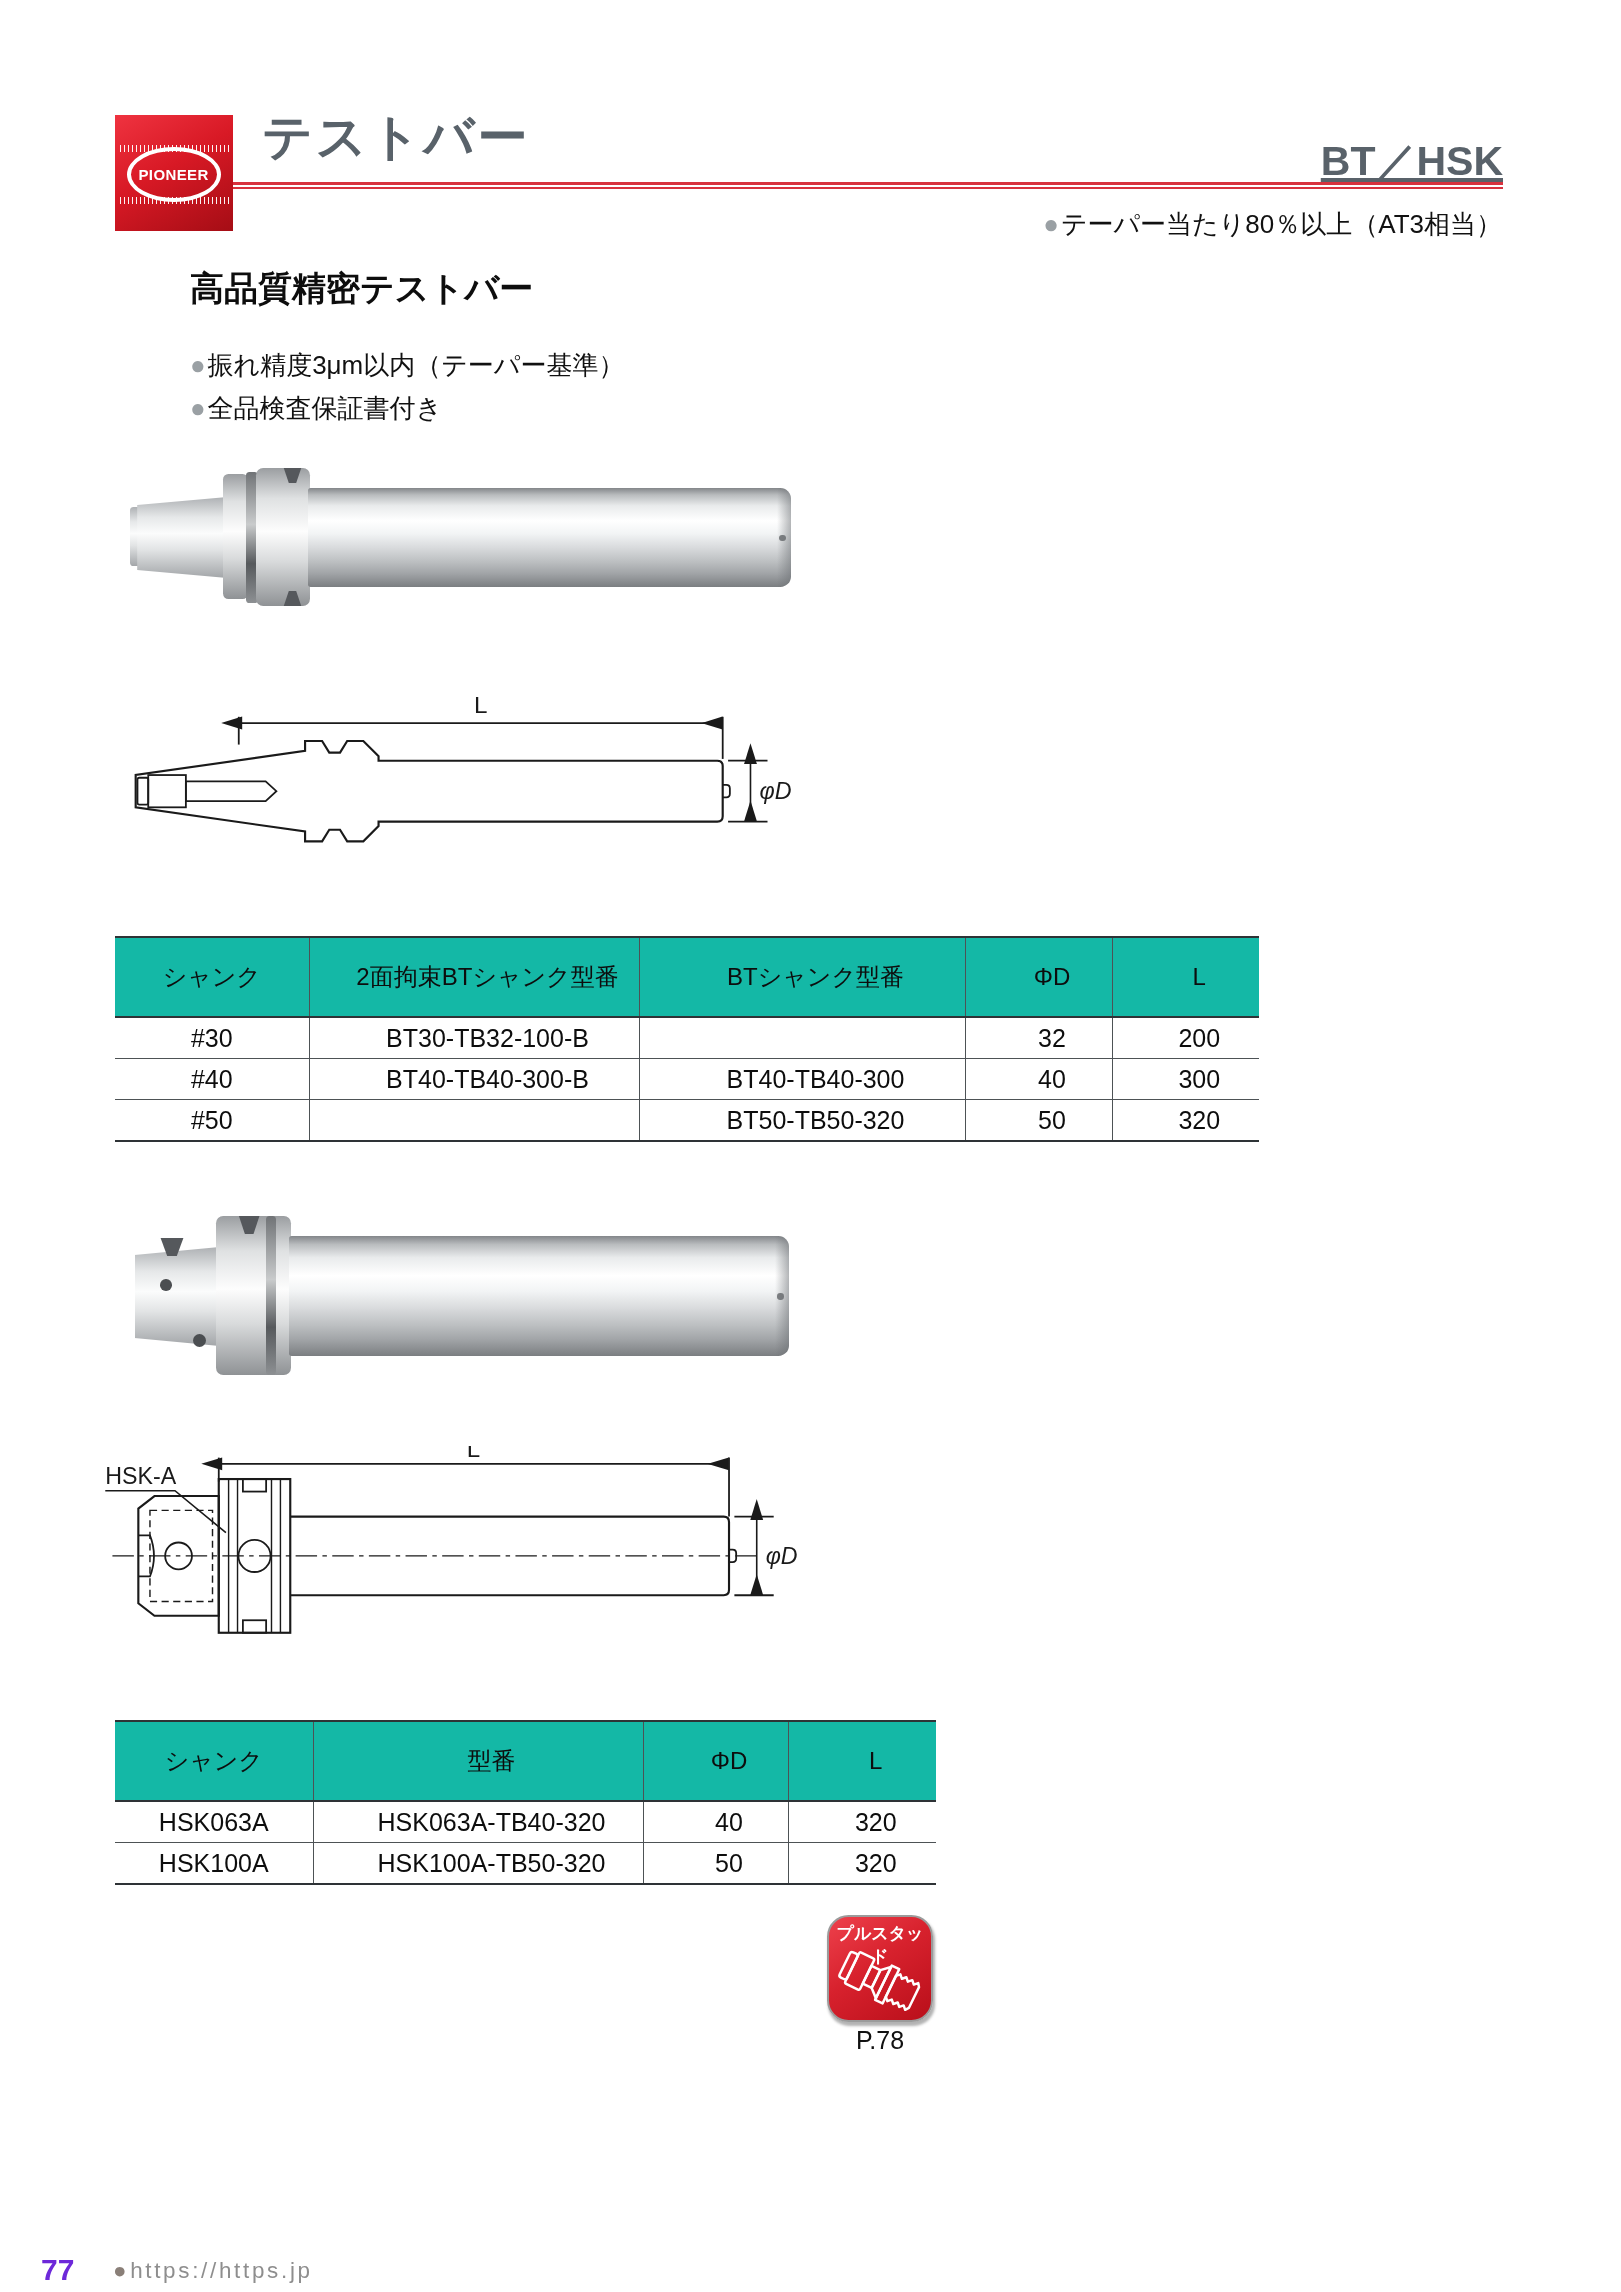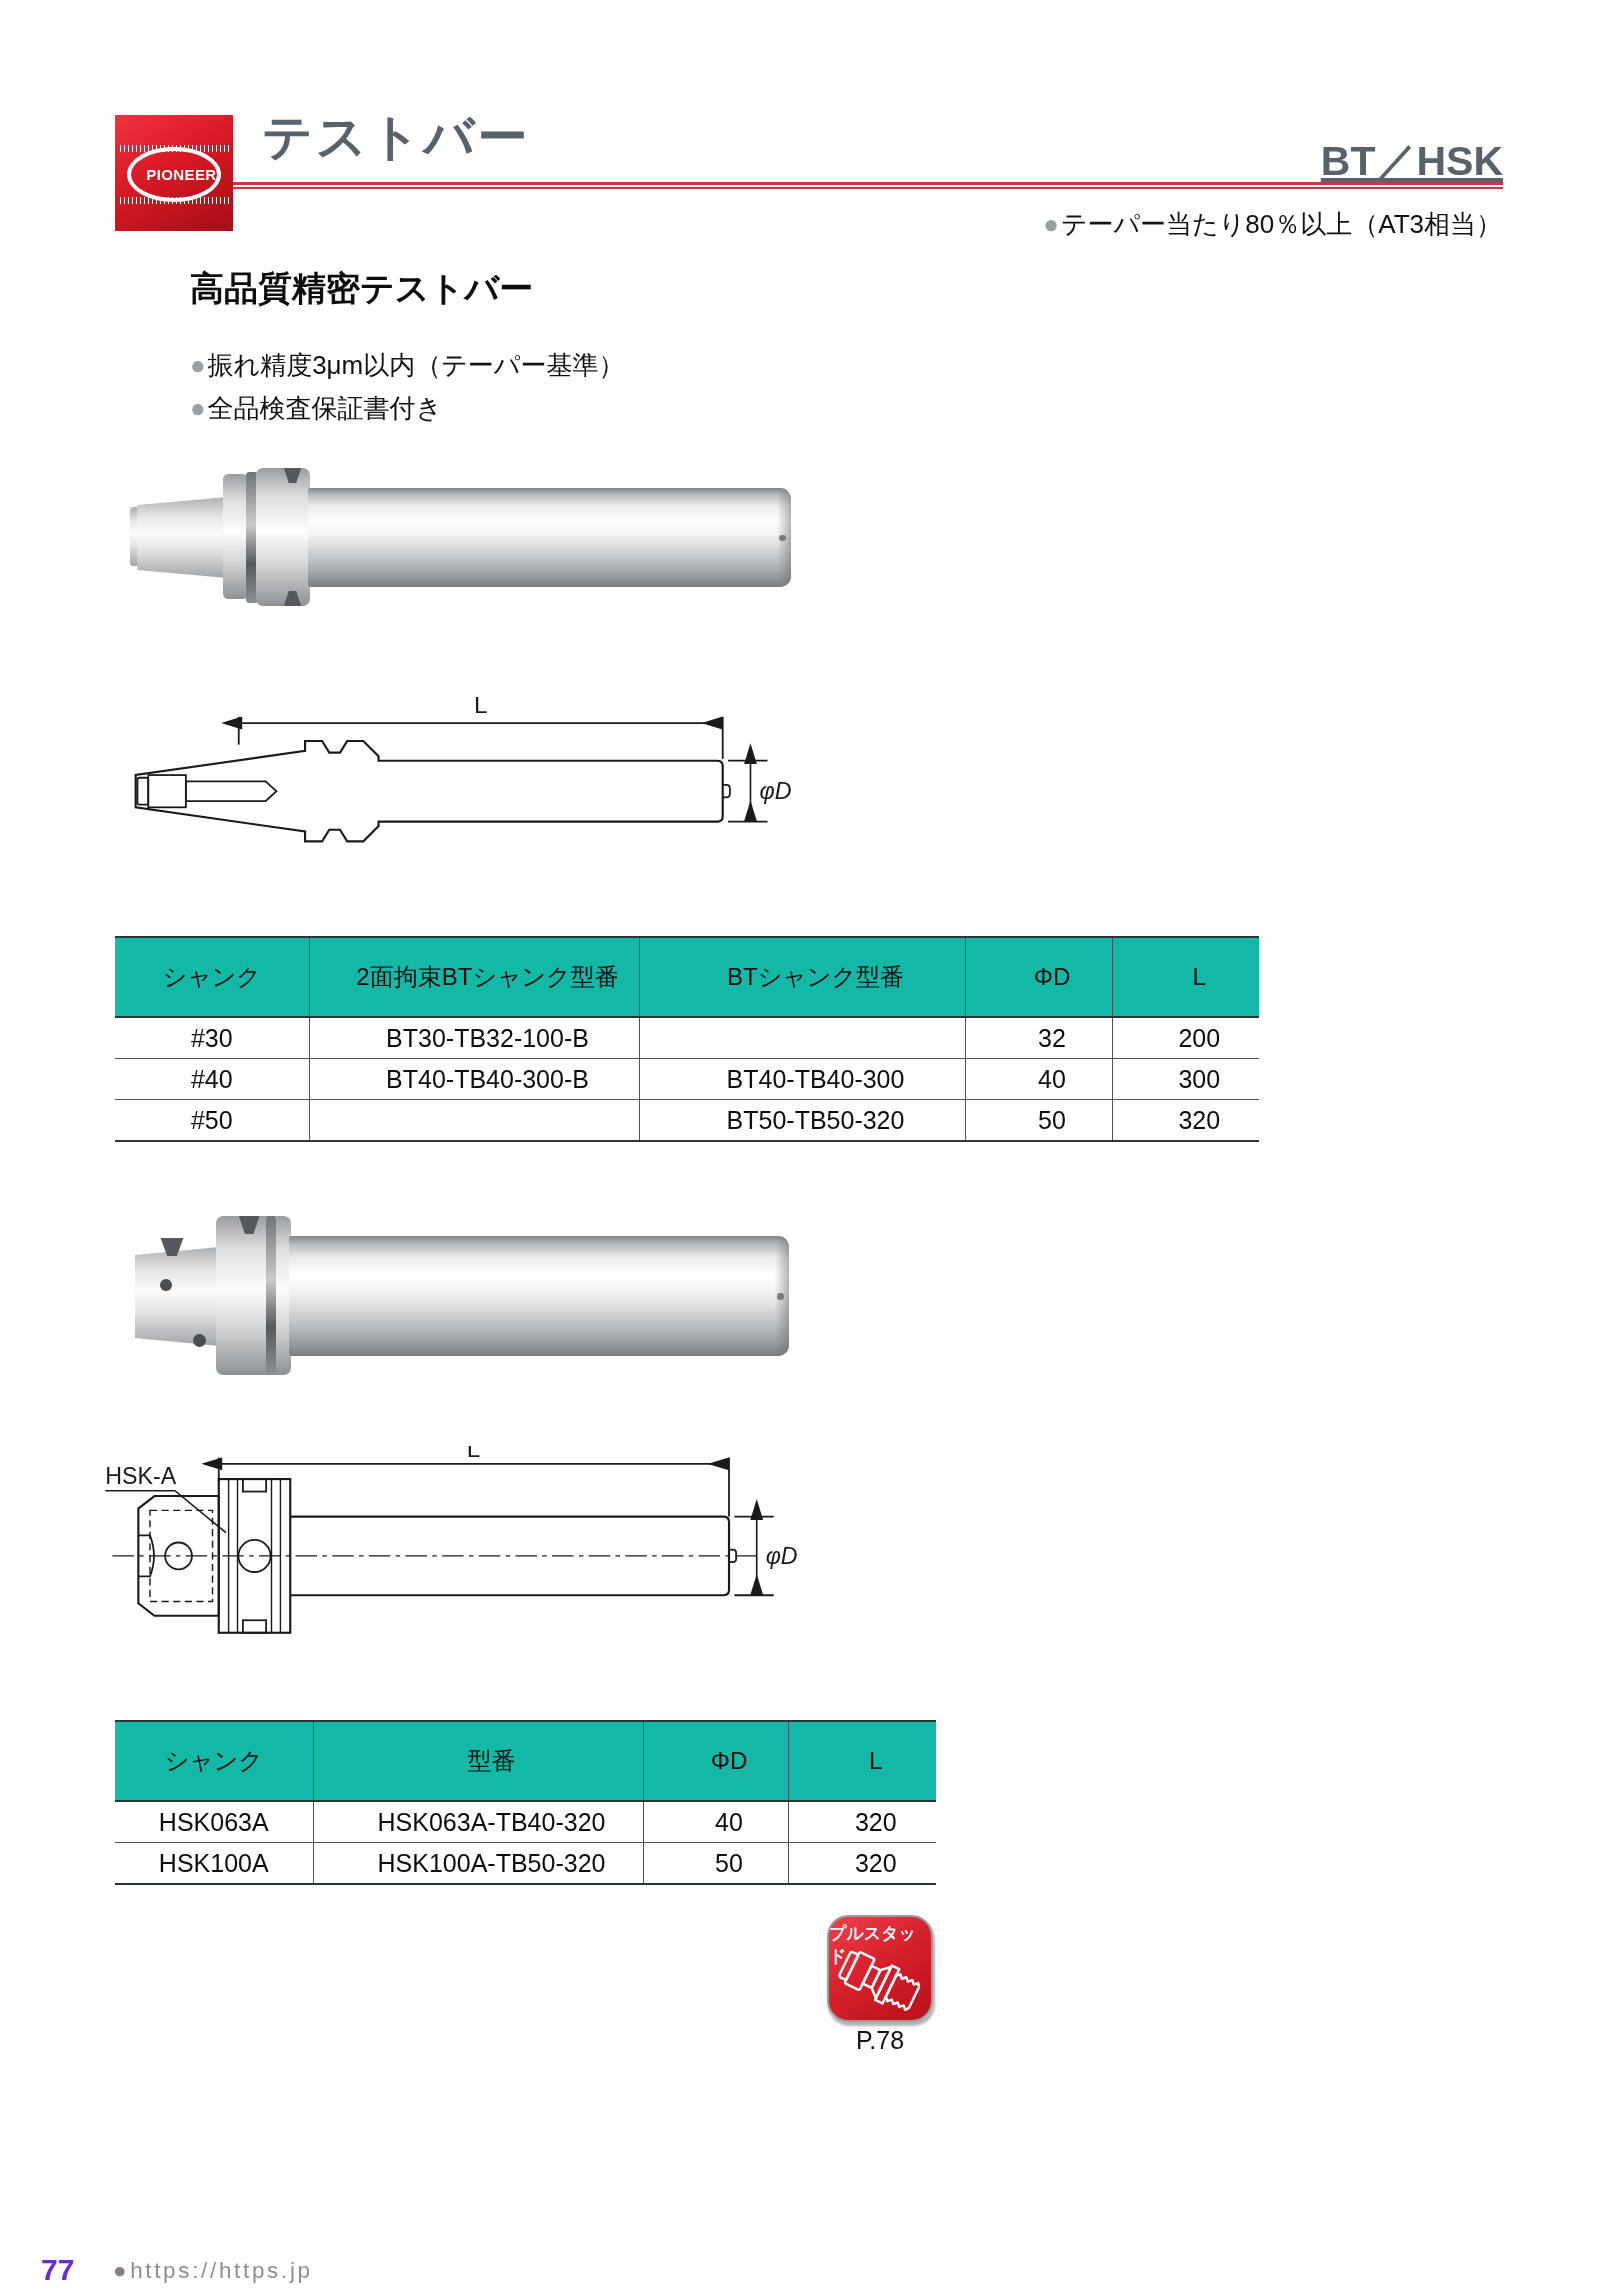--- a/index.html
+++ b/index.html
@@ -6,21 +6,21 @@
   .page{position:relative;width:1621px;height:2293px;background:#ffffff;overflow:hidden;
         font-family:"Liberation Sans","DejaVu Sans",sans-serif;color:#111;}
 
   
   .logo{position:absolute;left:115px;top:115px;width:118px;height:116px;
         background:linear-gradient(150deg,#ef3340 0%,#d81925 45%,#a50d15 100%);}
   .logo .stripes{position:absolute;left:4.5px;width:109px;height:7.2px;
         background:repeating-linear-gradient(90deg,rgba(255,255,255,.95) 0 1.3px,transparent 1.3px 4px);}
   .logo .stripes.top{top:29.6px;} .logo .stripes.bottom{top:82px;}
   .logo .ellipse{position:absolute;left:11.6px;top:32px;width:86px;height:47px;border:4.5px solid #fff;
-        border-radius:50%;display:flex;align-items:center;justify-content:flex-end;}
+        border-radius:50%;display:flex;align-items:center;justify-content:center;}
   .logo .ellipse span{color:#fff;font-size:15px;font-weight:bold;letter-spacing:0.4px;}
 
   .page-title{position:absolute;left:262px;top:104px;font-size:50px;font-weight:bold;
         color:#59626a;letter-spacing:2.7px;}
   .category{position:absolute;right:118px;top:134px;font-size:41px;font-weight:bold;color:#59626a;text-decoration:underline;}
   .rule{position:absolute;left:233px;top:182px;width:1270px;}
   .rule .l1{height:2.7px;background:#d8323e;}
   .rule .gap{height:2.7px;background:#fff;}
   .rule .l2{height:1.8px;background:#d8323e;}
   .taper-note{position:absolute;right:119px;top:207px;font-size:26px;color:#111;}
@@ -63,21 +63,21 @@
   table.spec tbody tr + tr td{border-top:1.8px solid #4d5255;}
   table.spec th + th, table.spec td + td{border-left:1.8px solid #4d5255;padding-left:28px;}
   .t-bt{left:115px;top:936px;width:1144px;}
   .t-hsk{left:115px;top:1720px;width:820px;}
 
   
   .badge{position:absolute;left:827px;top:1915px;width:106px;height:107px;border-radius:21.5px;
         border:2.7px solid #9b9b9b;box-sizing:border-box;
         background:linear-gradient(145deg,#ee414c 0%,#d7212d 45%,#b90f1a 100%);
         box-shadow:1.8px 3.6px 2.7px rgba(0,0,0,.3);}
-  .badge .lbl{position:absolute;top:5.4px;left:0;right:0;text-align:left;color:#fff;
+  .badge .lbl{position:absolute;top:5.4px;left:0;right:0;text-align:center;color:#fff;
         font-size:17px;font-weight:bold;}
   .badge svg{position:absolute;left:7.2px;top:27px;}
   .page-ref{position:absolute;left:827px;top:2026px;width:106px;text-align:center;font-size:25px;color:#111;}
 
   
   .footer-num{position:absolute;left:41px;top:2253px;font-size:30px;font-weight:bold;color:#6d28d9;}
   .footer-url{position:absolute;left:113px;top:2258px;font-size:22.4px;color:#8e8e8e;letter-spacing:2.7px;}
   .footer-url .bullet{color:#8a7f78;letter-spacing:0;margin-right:3.6px;}
 </style>
 </head>

